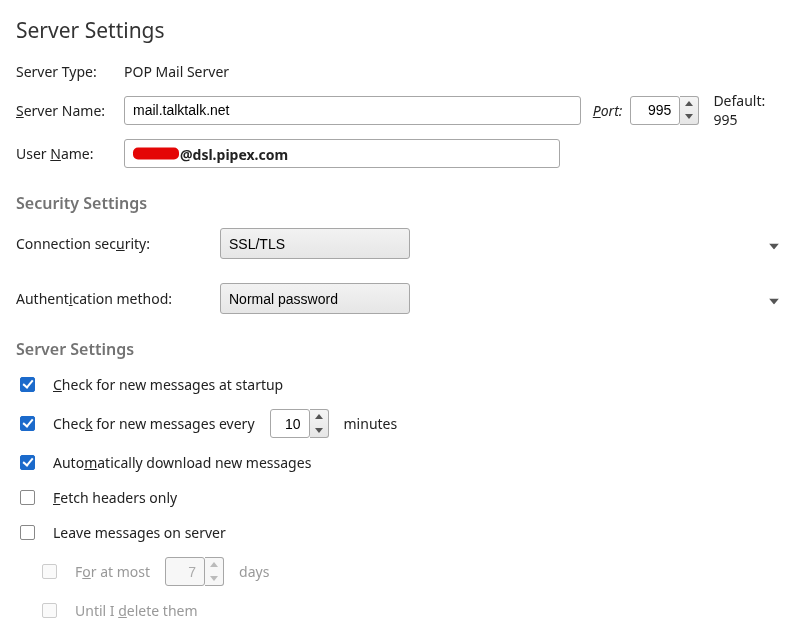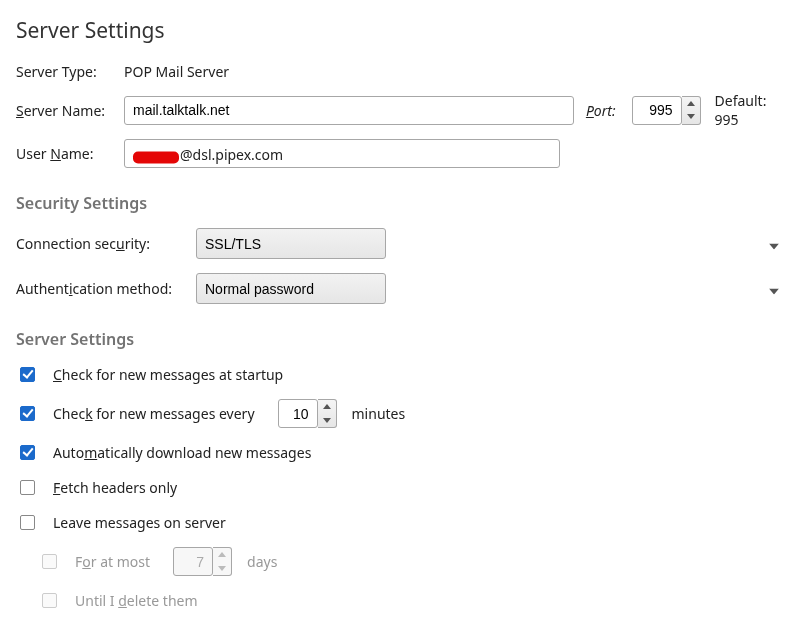--- a/index.html
+++ b/index.html
@@ -50,21 +50,20 @@
     text-align: right;
     border: 1px solid #a7a7a7;
     border-radius: 3px 0 0 3px;
     height: 29px;
     padding: 0 6px;
     font-size: 14px;
   }
   .spinbox {
     display: inline-flex;
     align-items: center;
-    margin-left: 8px;
   }
   .spin-buttons {
     display: flex;
     flex-direction: column;
     border: 1px solid #a7a7a7;
     border-left: none;
     border-radius: 0 3px 3px 0;
     height: 29px;
     background: linear-gradient(#f5f5f5,#e6e6e6);
   }
@@ -161,20 +160,21 @@
     background:#e40606;
     border-radius:5px;
     vertical-align:middle;
     margin-right:1px;
   }
   .security-grid {
     display:grid;
     grid-template-columns: 180px auto;
     row-gap: 14px;
     align-items: center;
+    gap: 24px;
   }
 </style>
 </head>
 <body>
 
 <h1>Server Settings</h1>
 
 <div class="row">
   <span class="label">Server Type:</span>
   <span>POP Mail Server</span>
@@ -199,21 +199,21 @@
         </button>
     </span>
   </span>
   <span style="margin-left:6px;">Default: 995</span>
 </div>
 
 <div class="row">
   <span class="label"><span>User </span><span class="u">N</span><span>ame:</span></span>
   <span style="position:relative; display:inline-block;">
     <input type="text" class="username-input" value="" style="">
-    <span style="position:absolute; left:9px; top:50%; transform:translateY(-50%); pointer-events:none; display:flex; align-items:flex-end;">
+    <span style="position:absolute; left:9px; top:50%; transform:translateY(-50%); pointer-events:none; display:flex; align-items:center;font-weight:bold;">
       <span class="redact"></span>
         <span>@dsl.pipex.com</span>
     </span>
   </span>
 </div>
 
 <h2>Security Settings</h2>
 
 <div class="security-grid">
   <span><span>Connection sec</span><span class="u">u</span><span>rity:</span></span>

